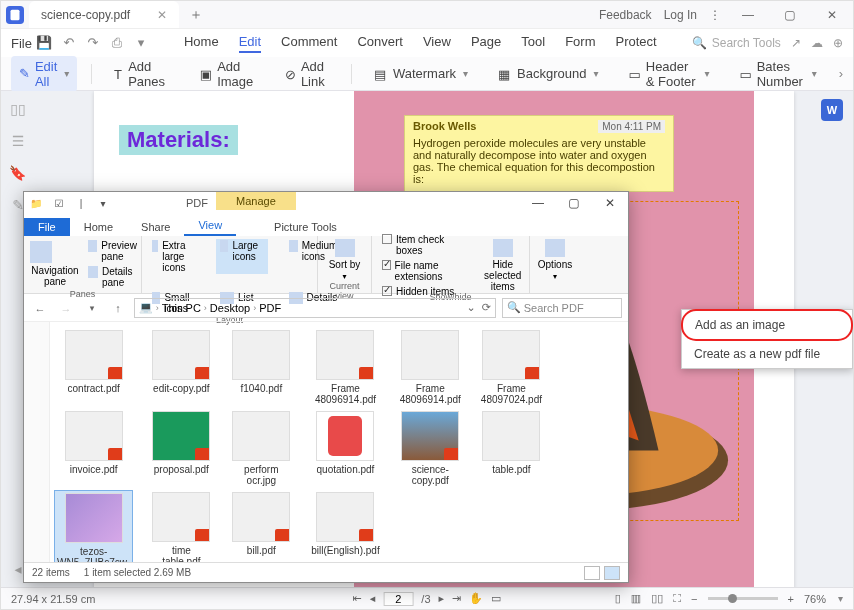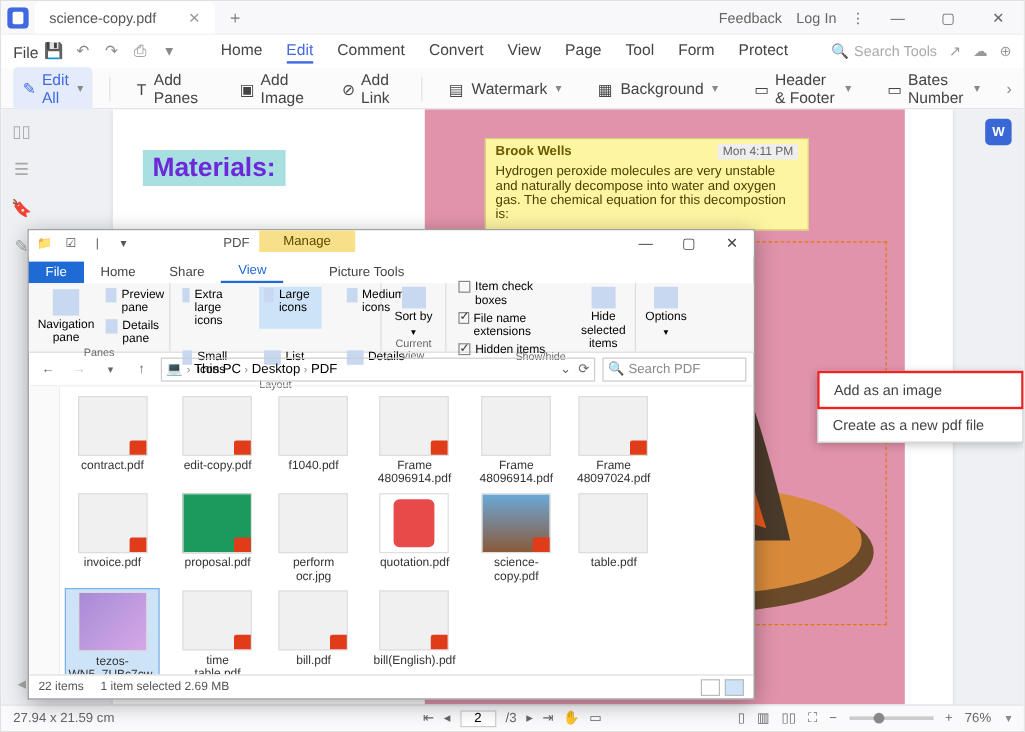--- a/index.html
+++ b/index.html
@@ -43,21 +43,21 @@
 .note { position:absolute; left:310px; top:24px; width:270px; background:#fdf5a1; border:1px solid #d8cf7b; font-size:11px; padding-bottom:6px; }
 .note-hd { display:flex; justify-content:space-between; padding:4px 8px; font-weight:600; color:#6a5a00; }
 .note-hd span:last-child { background:#eee; color:#666; font-weight:400; padding:1px 4px; font-size:10px; }
 .note-body { padding:0 8px; color:#4a4000; }
 .volcano-frame { position:absolute; left:345px; top:110px; width:300px; height:320px; border:1px dashed #e27a00; }
 .volcano { position:absolute; left:0; top:0; width:100%; height:100%; }
 .word-badge { position:absolute; right:10px; top:8px; width:22px; height:22px; background:#3a67d6; border-radius:4px; color:#fff; font-size:11px; font-weight:700; display:flex; align-items:center; justify-content:center; }
 
 
 .ctx { position:absolute; right:0; top:308px; width:172px; background:#fff; border:1px solid #ccc; box-shadow:0 2px 8px rgba(0,0,0,.25); font-size:12px; z-index:60; }
-.ctx div { padding:7px 12px; color:#444; }
+.ctx div { padding:7px 12px; color:#444;border-radius:15px; }
 .ctx .sel { border:2px solid #e22; margin:-1px; }
 
 
 .status { position:absolute; bottom:0; left:0; right:0; height:22px; background:#fafafc; border-top:1px solid #e0e0e4; display:flex; align-items:center; font-size:11px; color:#666; padding:0 10px; gap:14px; }
 .status .center { position:absolute; left:50%; transform:translateX(-50%); display:flex; align-items:center; gap:8px; }
 .status .center input { width:30px; font-size:11px; text-align:center; border:1px solid #ccc; }
 .status .right { margin-left:auto; display:flex; align-items:center; gap:10px; }
 .zoom-slider { width:70px; height:3px; background:#ccc; position:relative; }
 .zoom-slider::after { content:""; position:absolute; left:20px; top:-3px; width:9px; height:9px; border-radius:50%; background:#888; }
 
@@ -284,21 +284,21 @@
   <div class="ex-ribbon-tabs">
     <span class="file">File</span>
     <span>Home</span>
     <span>Share</span>
     <span style="border-bottom:2px solid #1e6bd6;color:#1e6bd6">View</span>
     <span style="margin-left:24px">Picture Tools</span>
   </div>
   <div class="ex-ribbon">
     <div class="rb-grp" style="width:118px">
       <div style="display:flex;gap:4px;height:100%">
-        <div style="display:flex;flex-direction:column;align-items:center;justify-content:center;gap:2px">
+        <div style="display:flex;flex-direction:column;align-items:flex-start;justify-content:center;gap:2px">
             <span class="rb-ico" style="width:22px;height:22px"></span>
             <span style="text-align:center;width:50px">Navigation pane</span>
           </div>
         <div style="display:flex;flex-direction:column;gap:2px;justify-content:center">
           <div class="rb-row">
               <span class="rb-ico"></span>
               <span>Preview pane</span>
             </div>
           <div class="rb-row">
               <span class="rb-ico"></span>

